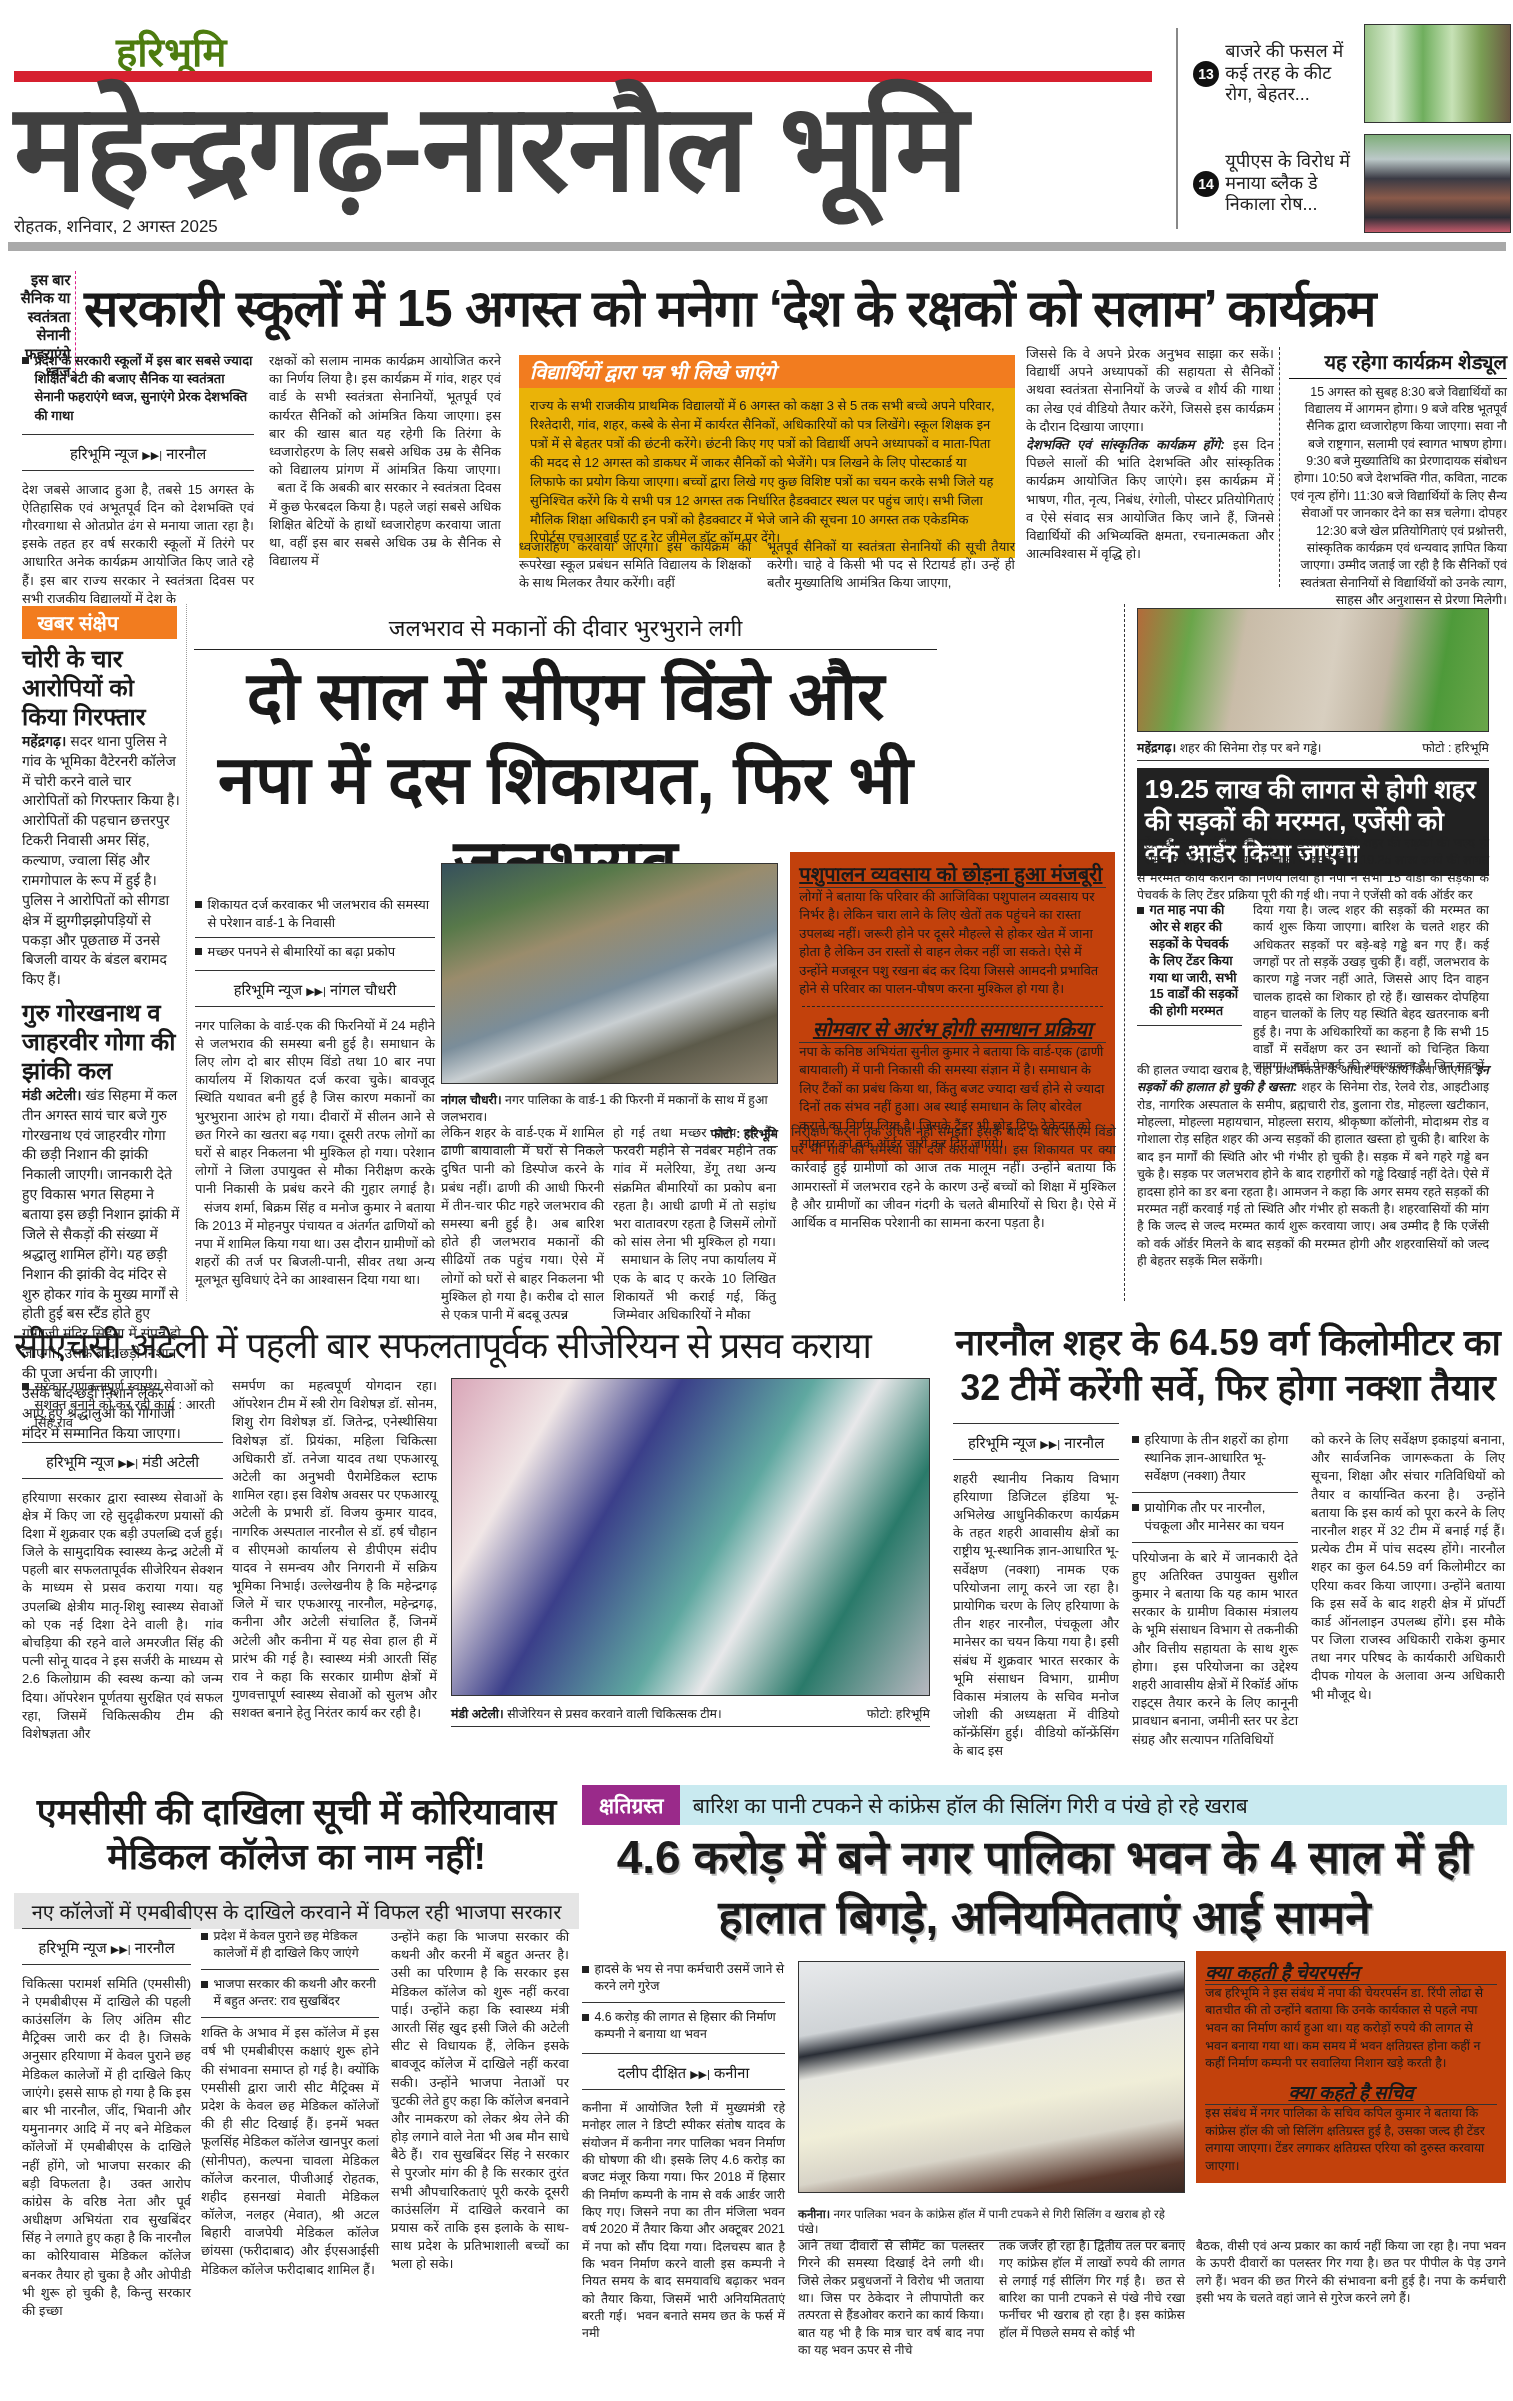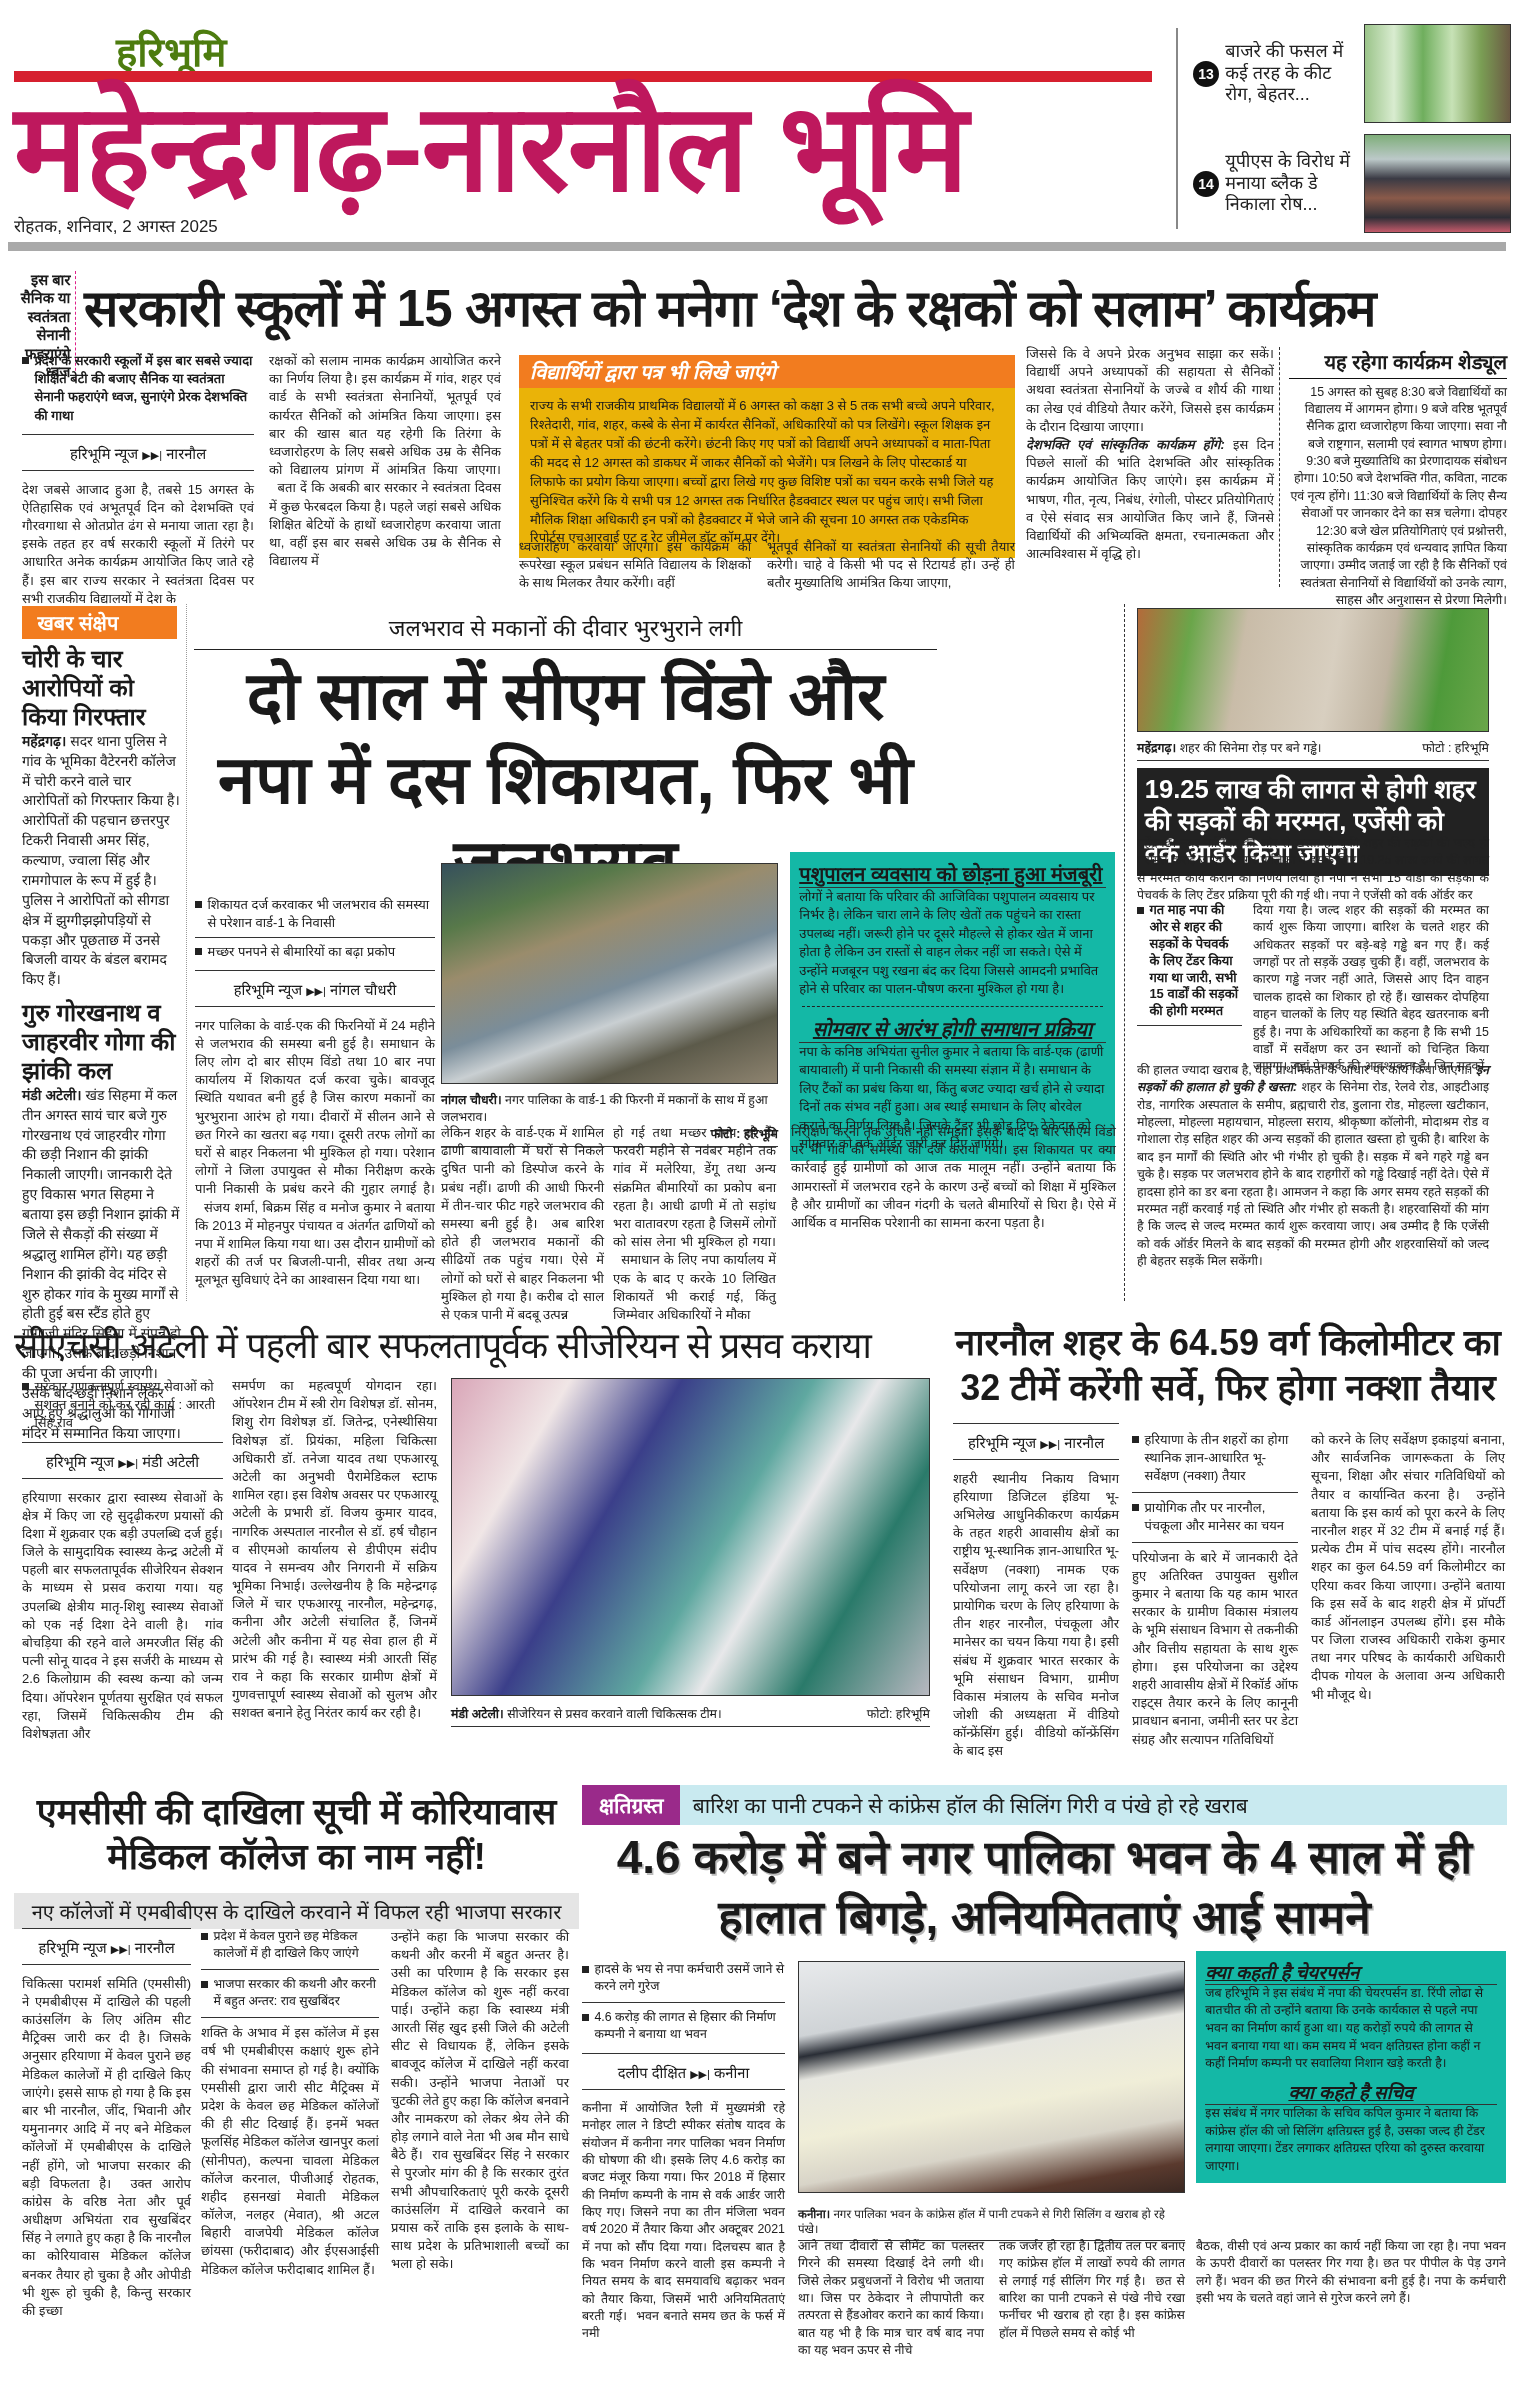--- a/index.html
+++ b/index.html
@@ -2,21 +2,21 @@
 <html style="font-size:12.4px"><head>
 <meta charset="utf-8">
 <style>
   * { box-sizing: border-box; margin: 0; padding: 0; }
   html, body { width: 1514px; background: #fff; }
   body { font-family: "Liberation Sans", "DejaVu Sans", sans-serif; color: #1a1a1a; position: relative; height: 2401px; overflow: hidden; }
   .abs { position: absolute; }
 
   
   .brand-small { left: 116px; top: 23px; font-size: 40px; font-weight: 700; color: #4d7c0f; }
-  .masthead { left: 14px; top: 71px; font-size: 122px; font-weight: 700; color: #be185d; letter-spacing: -1.5px; line-height: 1; white-space: nowrap; border-top: 11px solid #d6202f; padding-top: 4.6px; width: 1138px; }
+  .masthead { left: 14px; top: 71px; font-size: 122px; font-weight: 700; color: #404040; letter-spacing: -1.5px; line-height: 1; white-space: nowrap; border-top: 11px solid #d6202f; padding-top: 4.6px; width: 1138px; }
   .dateline { left: 14px; top: 214px; font-size: 17px; color: #222; }
   .teaser-sep { left: 1176px; top: 28px; width: 1.5px; height: 201px; background: #888; }
   .teaser { left: 1193px; width: 318px; height: 101px; display: flex; gap: 6.2px; align-items: center; }
   .teaser .num { width: 26px; height: 26px; border-radius: 50%; background: #111; color: #fff; font-weight: 700; font-size: 14px; display: flex; align-items: center; justify-content: center; flex: none; }
   .teaser .txt { width: 139px; font-size: 18px; line-height: 1.2; color: #222; }
   .teaser .pic { width: 147px; height: 99px; border: 0.8px solid #333; flex: none; }
   .pic-bajra { background: linear-gradient(90deg,#9bc48a 0%,#d9ecd0 20%,#6fae5d 40%,#c7e2b6 60%,#7a9e54 80%,#6b5a44 100%); }
   .pic-ups { background: linear-gradient(180deg,#7fae7a 0%,#bcc9c9 25%,#3a3a44 45%,#8a5a4a 65%,#2e2e36 85%,#c45a6a 100%); }
   .grey-bar { left: 7.7px; top: 242px; width: 1498px; height: 9.3px; background: #a9a9a9; }
   .kicker1-wrap { left: 14px; top: 271px; width: 62px; border-right: 1.5px dashed #e0218a; padding-right: 4.6px; }
@@ -34,21 +34,21 @@
   
   .brief-tab { background: #f27c1f; color: #fff; font-weight: 700; font-size: 20px; padding: 3.1px 15.5px; width: 155px; }
   .brief-h { font-size: 24px; font-weight: 700; line-height: 1.2; }
   .brief-body { font-size: 14px; line-height: 1.42; }
   .dot-v { width: 0; border-left: 1.5px dotted #999; }
   .kicker2 { left: 194px; top: 612px; width: 743px; text-align: center; font-size: 22.5px; border-bottom: 1.5px solid #222; padding-bottom: 6.2px; }
   .h2 { left: 194px; top: 654px; width: 743px; text-align: center; font-size: 67px; font-weight: 700; line-height: 1.25; }
   .photo-water { background: linear-gradient(160deg,#36505c 0%,#58794a 20%,#9a8c6c 35%,#7a8d9a 55%,#c9cfd2 65%,#5c5a4a 80%,#8e8470 100%); border: 0.8px solid #333; }
   .photo-road { background: linear-gradient(100deg,#b46a3a 0%,#6aa64a 15%,#c9bca8 30%,#d8cfc0 55%,#bfb3a0 70%,#4e9a3a 85%,#6aa64a 100%); border: 0.8px solid #333; }
   .caption { font-size: 12.4px; display: flex; justify-content: space-between; border-bottom: 0.8px solid #333; padding: 4.6px 0; }
-  .grey-box { background: #14b8a6; padding: 7.7px 9.3px; }
+  .grey-box { background: #c2410c; padding: 7.7px 9.3px; }
   .grey-box h3 { font-size: 20px; font-weight: 700; border-bottom: 0.8px solid #333; text-decoration: underline; }
   .grey-box h3.it { font-style: italic; text-align: center; }
   .grey-box p { font-size: 13px; line-height: 1.42; }
   .dash-arrow { border-top: 1.5px dashed #222; margin: 7.7px 3.1px; position: relative; }
   .black-head { background: #222; color: #fff; font-size: 25.6px; font-weight: 700; line-height: 1.25; padding: 6.2px 7.7px; }
 
   
   .h3 { left: 14px; top: 1320px; font-size: 36px; white-space: nowrap; letter-spacing: -0.8px; }
   .photo-or { background: linear-gradient(120deg,#d9a6b8 0%,#f0e6e6 18%,#3b3f8a 35%,#5fa8a0 55%,#e8e8ea 65%,#2a7a6a 80%,#b8b8c0 100%); border: 0.8px solid #333; }
   .h4 { left: 949px; top: 1320px; width: 558px; font-size: 36px; font-weight: 700; text-align: center; line-height: 1.25; }

